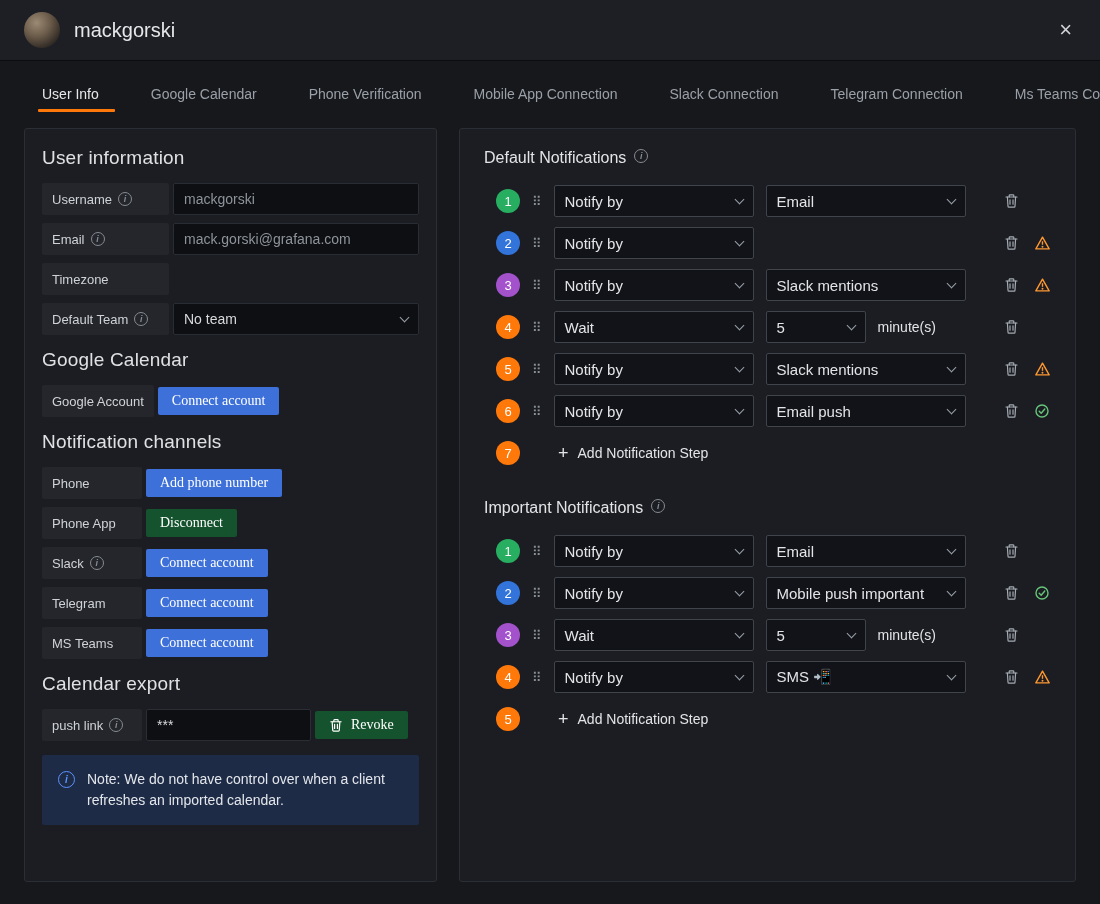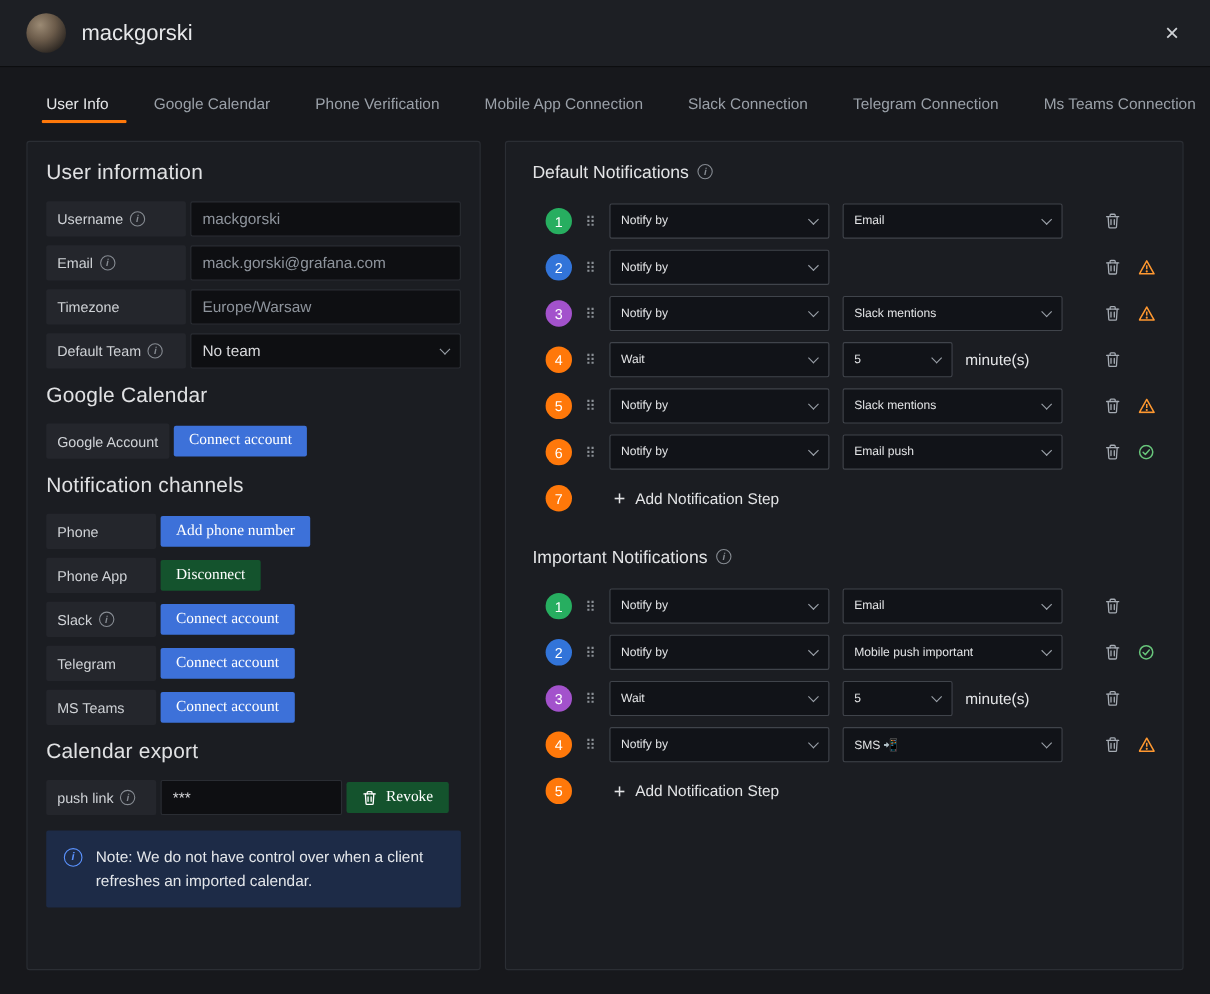--- a/index.html
+++ b/index.html
@@ -5,21 +5,21 @@
   *{box-sizing:border-box;margin:0;padding:0}
   html,body{width:1100px;height:904px}
   body{background:#17181c;font-family:"Liberation Sans",sans-serif;color:#d8d9dc;overflow:hidden}
 
   header.modal-header{height:60px;display:flex;align-items:center;gap:14px;padding:0 24px;background:#1d1f24;box-shadow:0 1px 0 rgba(0,0,0,.45)}
   .avatar{width:36px;height:36px;border-radius:50%;flex:none;
     background:radial-gradient(circle at 35% 30%,#9b8a74 0%,#6b5b4a 40%,#2a2521 80%)}
   h1.title{font-size:20px;font-weight:500;color:#e6e7e9}
   .close-btn{margin-left:auto;background:none;border:none;color:#cfd2d6;font-size:22px;line-height:1;cursor:pointer;padding:4px}
 
-  .tabs{display:flex;gap:37px;padding:26px 24px 0 40px;overflow:hidden;white-space:nowrap}
+  .tabs{display:flex;gap:48px;padding:26px 24px 0 40px;overflow:hidden;white-space:nowrap}
   .tab{font-size:14px;color:#9aa0a8;padding:0 2px 10px;position:relative;cursor:pointer;flex:none}
   .tab.active{color:#e6e7e9}
   .tab.active::after{content:"";position:absolute;left:-2px;right:-14px;bottom:0;height:3px;background:#ff780a;border-radius:1px}
 
   .content{display:flex;gap:22px;padding:16px 24px 22px;height:792px;align-items:stretch}
   .panel{background:#1b1d22;border:1px solid #2b2e34;border-radius:3px;overflow:hidden}
   .panel.left{width:413px;flex:none;padding:14px 17px}
   .panel.right{flex:1;padding:18px 24px}
 
   h2.sec{font-size:19px;font-weight:500;color:#e0e1e3;margin:14px 0 14px;letter-spacing:.2px}
@@ -50,21 +50,21 @@
   .phead{display:flex;align-items:flex-start;gap:8px;margin:2px 0 18px}
   .phead.mt{margin-top:30px}
   .phead h3{font-size:16px;font-weight:500;color:#e3e4e6}
 
   .step-row{display:flex;align-items:center;gap:12px;height:32px;margin:0 0 10px 12px}
   .step-num{width:24px;height:24px;border-radius:50%;display:flex;align-items:center;justify-content:center;
     font-size:13px;font-weight:500;color:#fff;flex:none}
   .green{background:#27ae60}.blue{background:#3274d9}.purple{background:#a352cc}.orange{background:#ff780a}
   .drag{color:#8b9096;font-size:13px;cursor:grab;flex:none}
   .select{height:32px;background:#111318;border:1px solid #40444b;border-radius:2px;display:flex;align-items:center;
-    justify-content:space-between;padding:0 10px;font-size:11px;color:#e3e4e6;cursor:pointer;flex:none}
+    justify-content:space-between;padding:0 10px;font-size:15px;color:#e3e4e6;cursor:pointer;flex:none}
   .sel-wide{width:200px}
   .sel-narrow{width:100px}
   .chev{width:7px;height:7px;border-right:1.6px solid #9aa0a8;border-bottom:1.6px solid #9aa0a8;
     transform:rotate(45deg);flex:none;margin-left:8px;margin-top:-4px}
   .suffix{font-size:14px;font-weight:500;color:#e3e4e6}
   .spacer{flex:1}
   .icon-btn{background:none;border:none;padding:2px;cursor:pointer;display:flex;align-items:center;flex:none}
   .status-slot{width:18px;display:flex;align-items:center;justify-content:center;flex:none}
   .add-step{background:none;border:none;color:#e3e4e6;font-family:inherit;font-size:14px;font-weight:500;
     display:flex;align-items:center;gap:9px;cursor:pointer;margin-left:26px;padding:0}
@@ -112,23 +112,20 @@
               <span class="info-i">i</span>
             </div>
             <div class="input-box">
               <span>mack.gorski@grafana.com</span>
             </div>
           </div>
           <div class="frow">
             <div class="label-box w127">
               <span>Timezone</span>
             </div>
-            <div class="input-box">
-              <span>Europe/Warsaw</span>
-            </div>
           </div>
           <div class="frow">
             <div class="label-box w127">
               <span>Default Team</span>
               <span class="info-i">i</span>
             </div>
             <div class="input-box sel">
               <span class="white">No team</span>
               <span class="chev"></span>
             </div>

